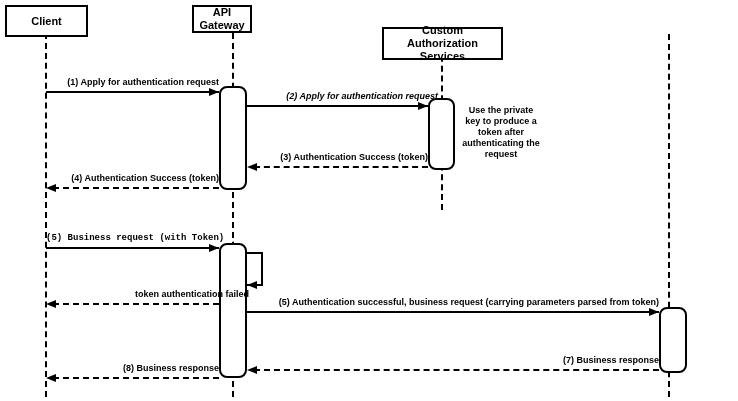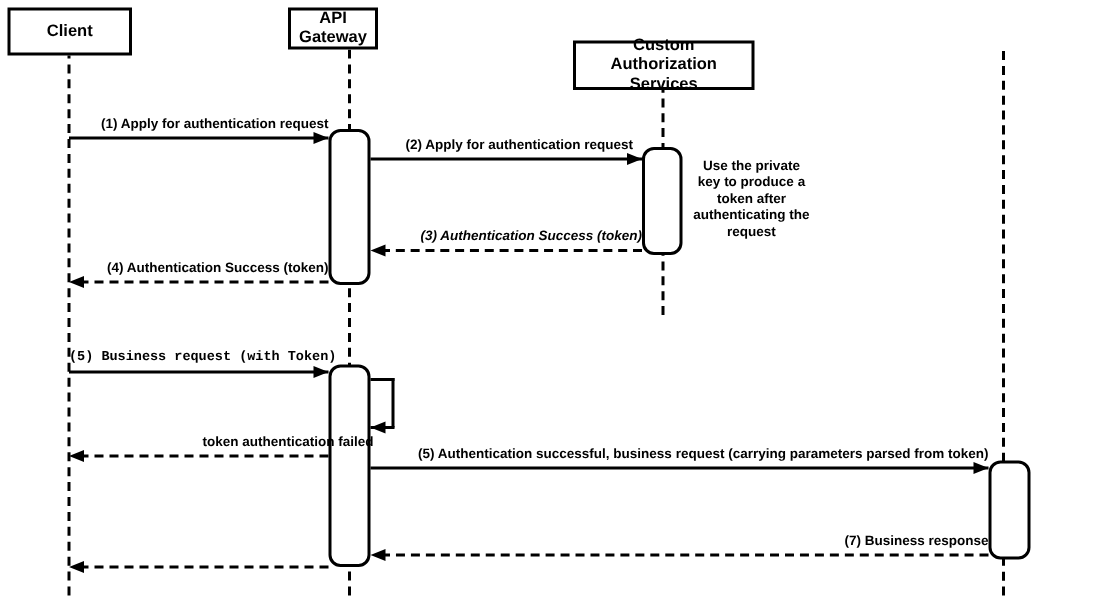--- a/index.html
+++ b/index.html
@@ -95,27 +95,27 @@
 
   <div class="act" style="left:219px; top:86px; width:28px; height:104px;"></div>
   <div class="act" style="left:428px; top:98px; width:27px; height:72px;"></div>
   <div class="act" style="left:219px; top:243px; width:28px; height:135px;"></div>
   <div class="act" style="left:659px; top:307px; width:28px; height:66px;"></div>
 
   <div class="mlabel" style="left:46px; top:77px; width:173px;">(1) Apply for authentication request</div>
   <div class="line" style="left:46px; top:91px; width:173px;"></div>
   <div class="arr right" style="left:209px; top:88px;"></div>
 
-  <div class="mlabel" style="left:241px; top:91px; width:181px;">(2) Apply for authentication request</div>
+  <div class="mlabel" style="left:257px; top:91px; width:181px;font-style:italic;">(2) Apply for authentication request</div>
   <div class="line" style="left:247px; top:105px; width:181px;"></div>
   <div class="arr right" style="left:418px; top:102px;"></div>
 
   <div class="note" style="left:461px; top:105px; width:80px;">Use the private key to produce a token after authenticating the request</div>
 
-  <div class="mlabel" style="left:247px; top:152px; width:181px;font-style:italic;">(3) Authentication Success (token)</div>
+  <div class="mlabel" style="left:247px; top:152px; width:181px;">(3) Authentication Success (token)</div>
   <div class="line dashed" style="left:254px; top:166px; width:174px;"></div>
   <div class="arr left" style="left:247px; top:163px;"></div>
 
   <div class="mlabel" style="left:46px; top:173px; width:173px;">(4) Authentication Success (token)</div>
   <div class="line dashed" style="left:53px; top:187px; width:166px;"></div>
   <div class="arr left" style="left:46px; top:184px;"></div>
 
   <div class="mlabel" style="left:46px; top:233px; width:173px;font-family:Liberation Mono, monospace;">(5) Business request (with Token)</div>
   <div class="line" style="left:46px; top:247px; width:173px;"></div>
   <div class="arr right" style="left:209px; top:244px;"></div>
@@ -130,16 +130,17 @@
   <div class="arr left" style="left:46px; top:300px;"></div>
 
   <div class="mlabel" style="left:247px; top:297px; width:412px;">(5) Authentication successful, business request (carrying parameters parsed from token)</div>
   <div class="line" style="left:247px; top:311px; width:412px;"></div>
   <div class="arr right" style="left:649px; top:308px;"></div>
 
   <div class="mlabel" style="left:247px; top:355px; width:412px;">(7) Business response</div>
   <div class="line dashed" style="left:254px; top:369px; width:405px;"></div>
   <div class="arr left" style="left:247px; top:366px;"></div>
 
+  <div class="mlabel" style="left:46px; top:363px; width:173px;">(8) Business response</div>
   <div class="line dashed" style="left:53px; top:377px; width:166px;"></div>
   <div class="arr left" style="left:46px; top:374px;"></div>
 
 </div>
 
 </body></html>

